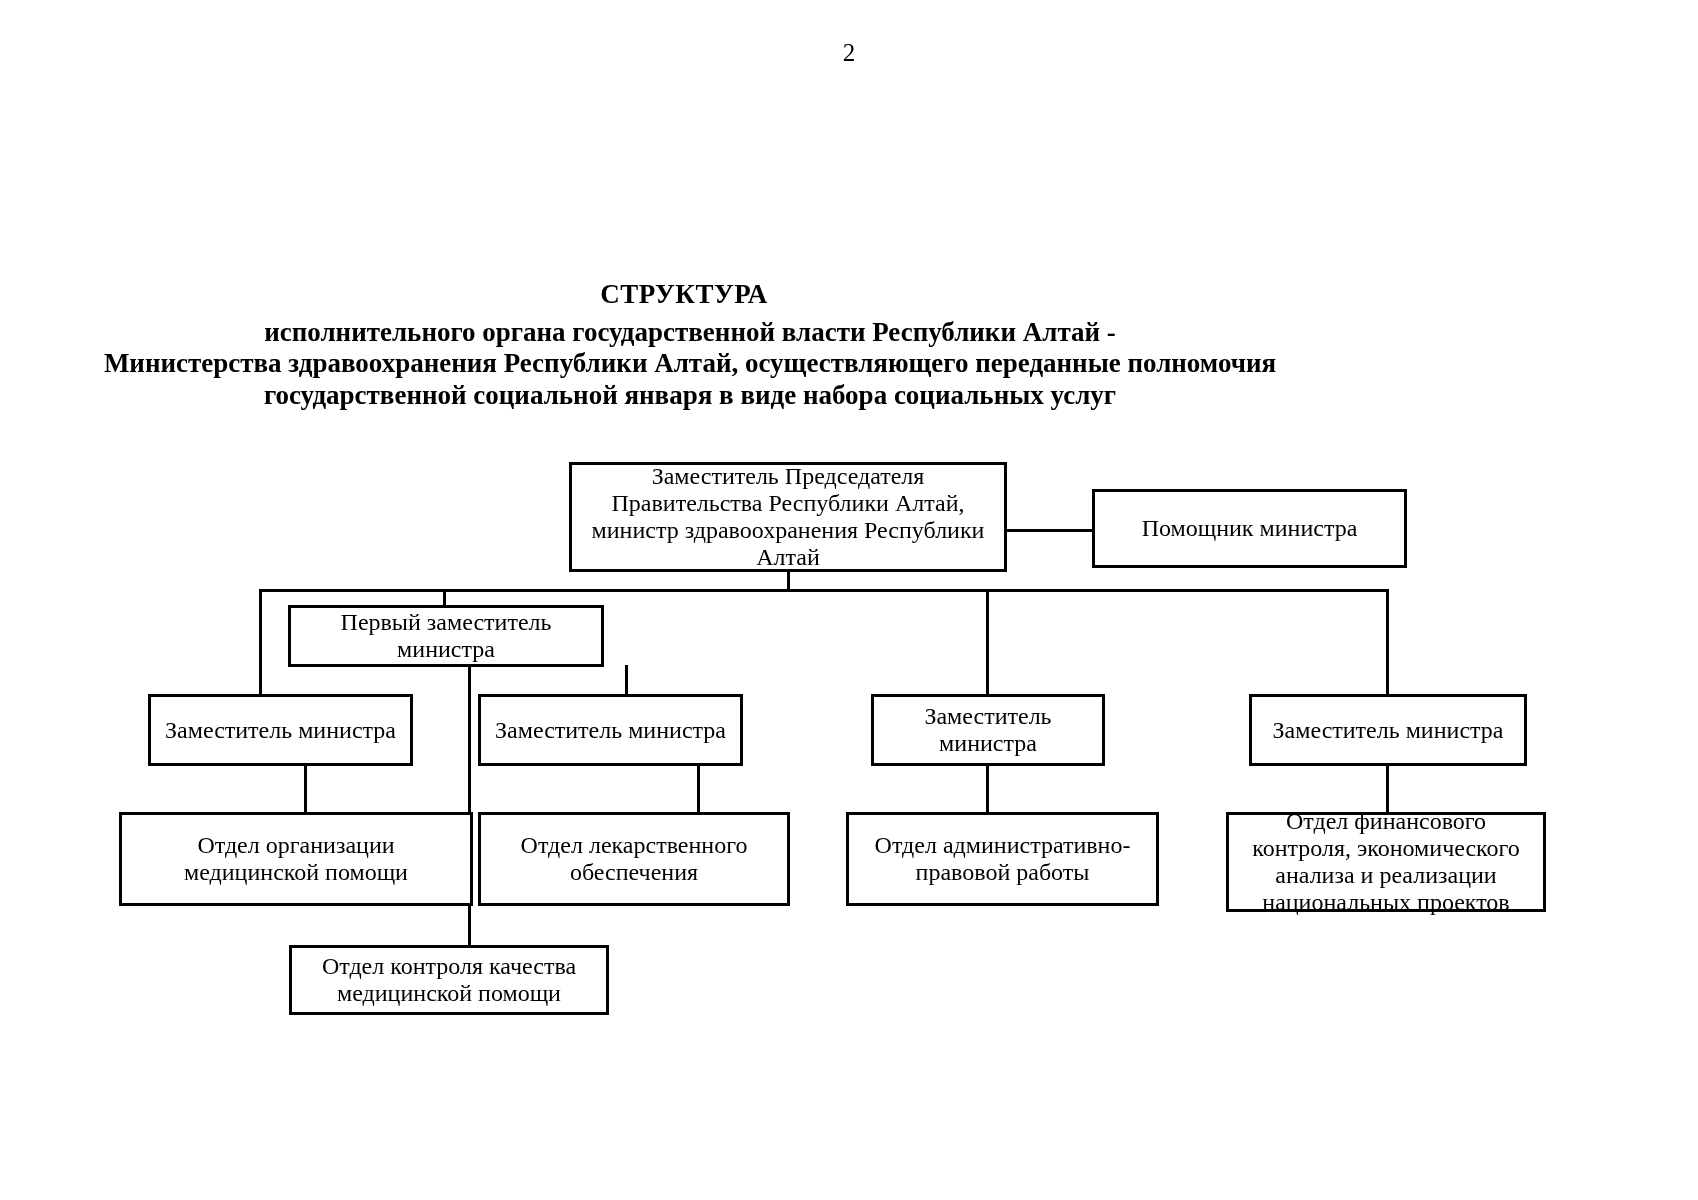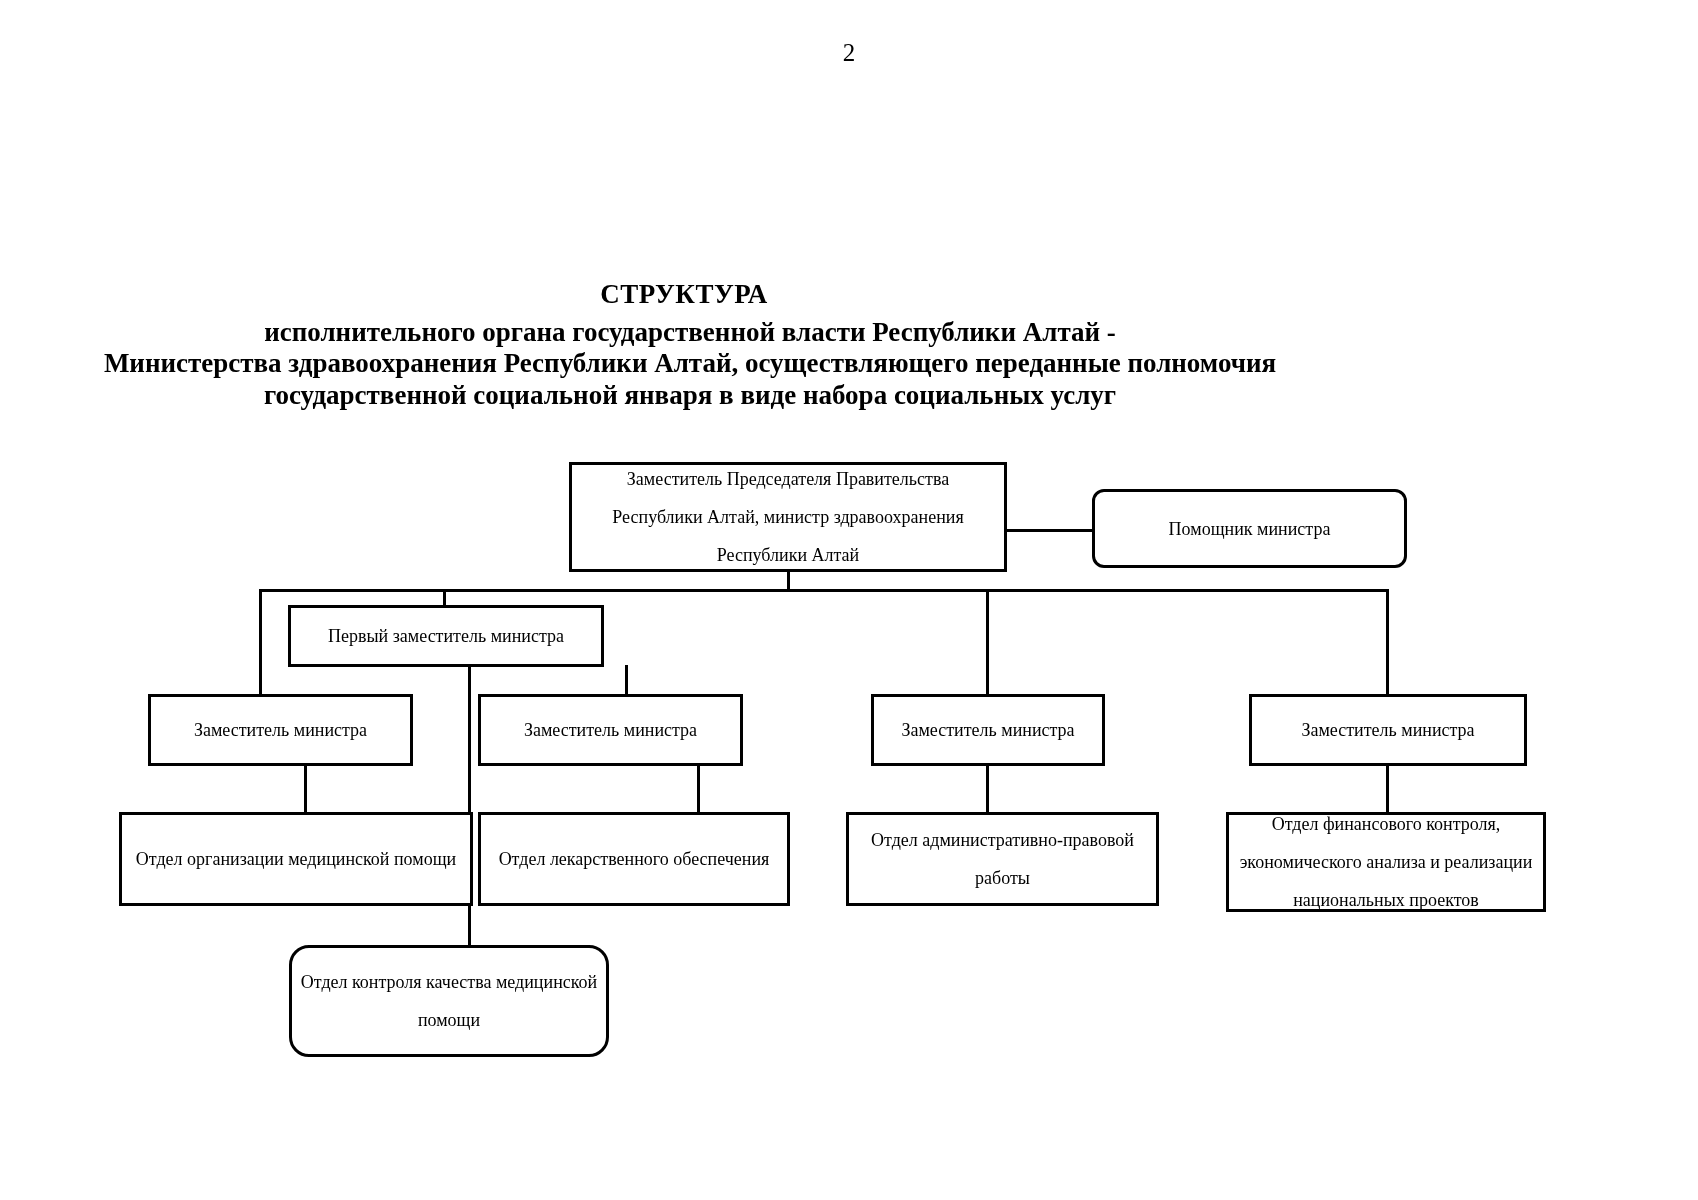--- a/index.html
+++ b/index.html
@@ -74,22 +74,22 @@
   }
   .node {
     position: absolute;
     box-sizing: border-box;
     border: 3px solid #000000;
     background: #ffffff;
     display: flex;
     align-items: center;
     justify-content: center;
     text-align: center;
-    font-size: 18px;
-    line-height: 38px;
+    font-size: 24px;
+    line-height: 27px;
     padding: 2px 8px;
     z-index: 2;
   }
   .node .node-label { display: block; }
 
   .conn {
     position: absolute;
     background: #000000;
     z-index: 1;
   }
@@ -136,21 +136,21 @@
     <div class="conn v" style="left:697px; top:765px; height:48px;"></div>
 
     <div class="conn v" style="left:986px; top:765px; height:48px;"></div>
 
     <div class="conn v" style="left:1386px; top:765px; height:48px;"></div>
 
     <div class="node" style="left:569px; top:462px; width:438px; height:110px;">
       <span class="node-label">Заместитель Председателя Правительства Республики Алтай, министр здравоохранения Республики Алтай</span>
     </div>
 
-    <div class="node" style="left:1092px; top:489px; width:315px; height:79px;border-radius:12px;">
+    <div class="node" style="left:1092px; top:489px; width:315px; height:79px;">
       <span class="node-label">Помощник министра</span>
     </div>
 
     <div class="node" style="left:288px; top:605px; width:316px; height:62px;">
       <span class="node-label">Первый заместитель министра</span>
     </div>
 
     <div class="node" style="left:148px; top:694px; width:265px; height:72px;">
       <span class="node-label">Заместитель министра</span>
     </div>
@@ -176,18 +176,18 @@
     </div>
 
     <div class="node" style="left:846px; top:812px; width:313px; height:94px;font-family:Liberation Serif, serif;">
       <span class="node-label">Отдел административно-правовой работы</span>
     </div>
 
     <div class="node" style="left:1226px; top:812px; width:320px; height:100px;">
       <span class="node-label">Отдел финансового контроля, экономического анализа и реализации национальных проектов</span>
     </div>
 
-    <div class="node" style="left:289px; top:945px; width:320px; height:112px;border-radius:20px;">
+    <div class="node" style="left:289px; top:945px; width:320px; height:70px;">
       <span class="node-label">Отдел контроля качества медицинской помощи</span>
     </div>
 
   </div>
 </div>
 
 </body></html>

